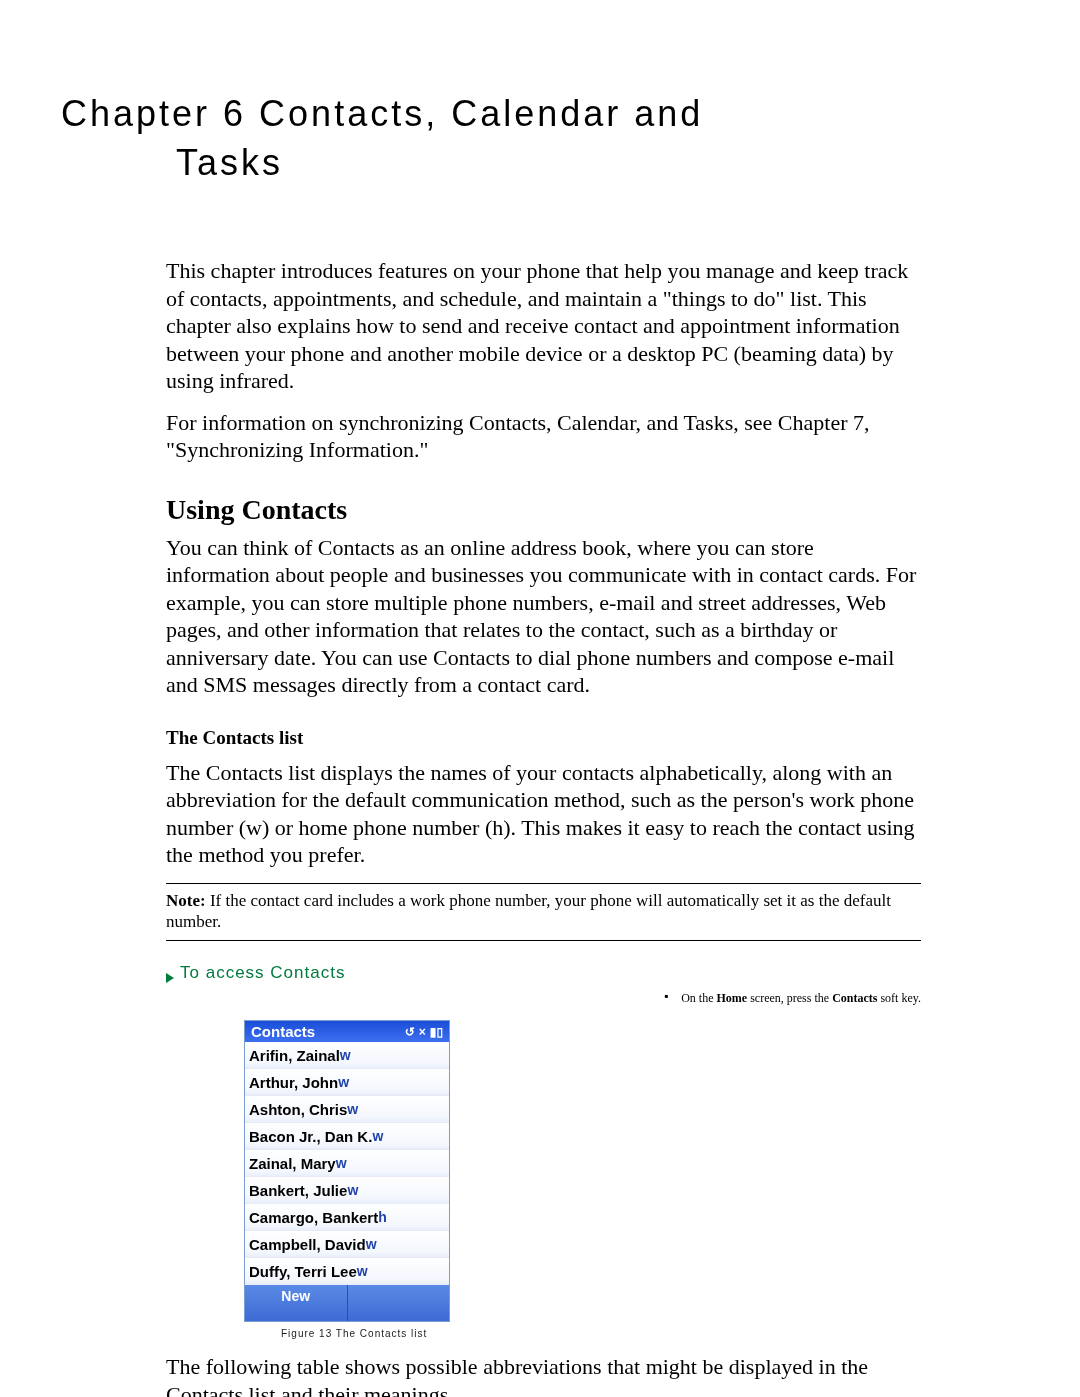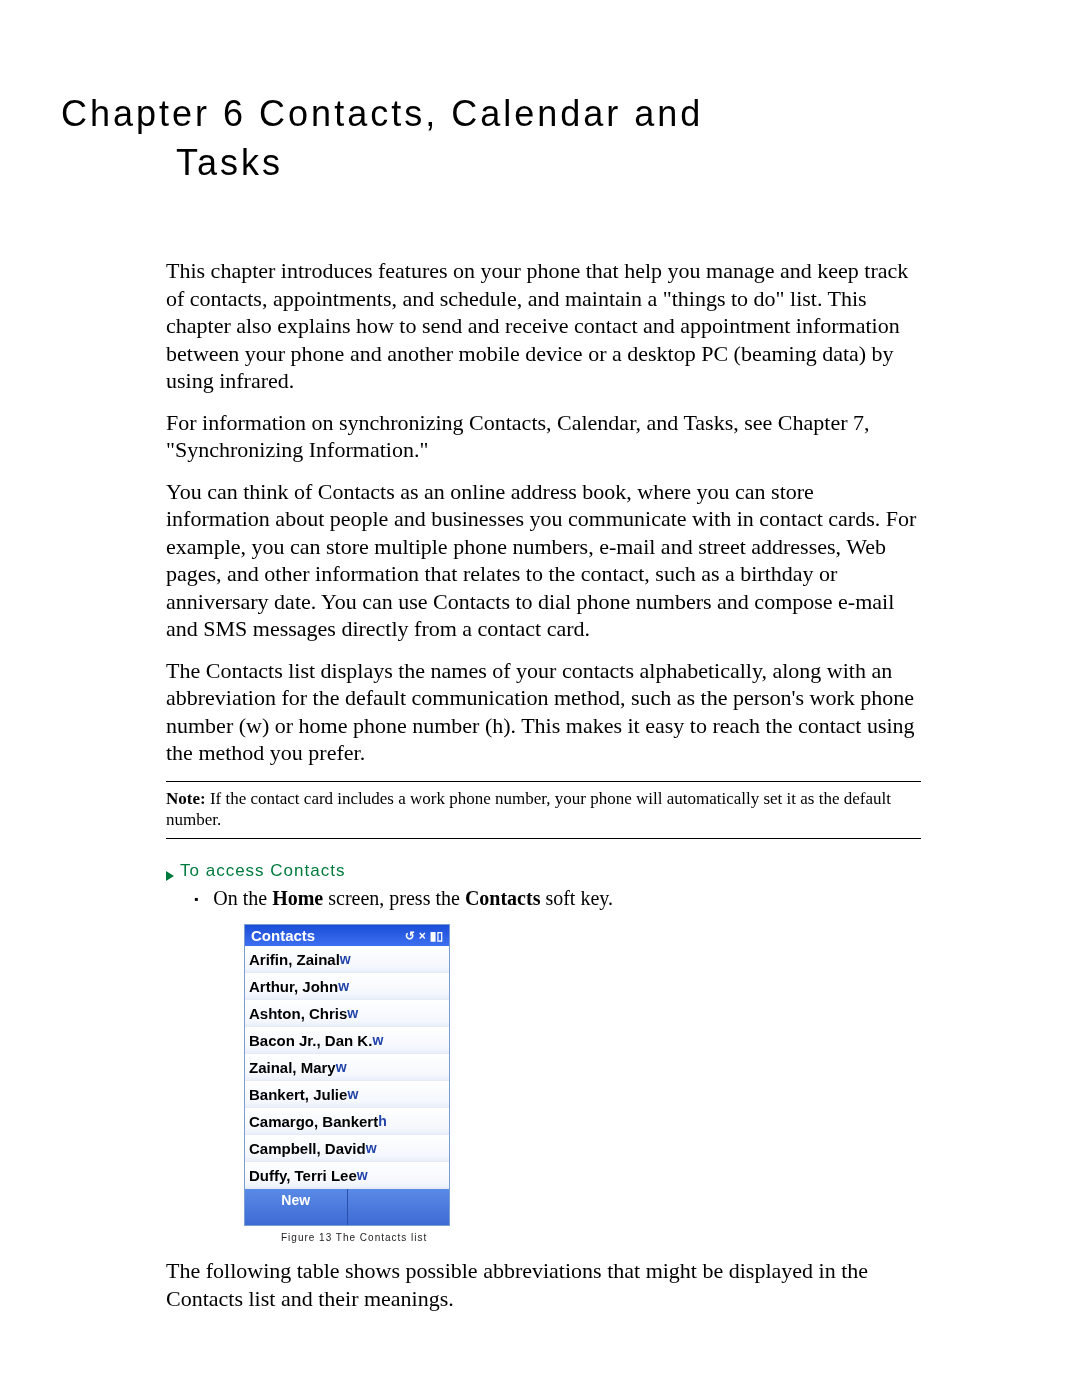--- a/index.html
+++ b/index.html
@@ -67,21 +67,22 @@
   .proc-heading .tri {
     width: 0; height: 0;
     border-top: 5px solid transparent;
     border-bottom: 5px solid transparent;
     border-left: 8px solid #007a3d;
   }
   ul.bullet {
     list-style: none;
     padding: 0;
     margin: 0 0 12px 28px;
-    font-size: 20px;
+    font-size: 12px;
+    text-align: right;
   }
   ul.bullet li::before {
     content: "▪";
     font-size: 12px;
     margin-right: 10px;
     vertical-align: 2px;
   }
 
   
   .phone {
@@ -154,22 +155,24 @@
   <h1 class="chapter-title">
     <span>Chapter 6  Contacts, Calendar and</span>
     <span class="line2">Tasks</span>
   </h1>
 
   <div class="body-block">
 
     <p class="para">This chapter introduces features on your phone that help you manage and keep track of contacts, appointments, and schedule, and maintain a "things to do" list. This chapter also explains how to send and receive contact and appointment information between your phone and another mobile device or a desktop PC (beaming data) by using infrared.</p>
     <p class="para">For information on synchronizing Contacts, Calendar, and Tasks, see Chapter 7, "Synchronizing Information."</p>
 
+    <h2 class="section">Using Contacts</h2>
     <p class="para">You can think of Contacts as an online address book, where you can store information about people and businesses you communicate with in contact cards. For example, you can store multiple phone numbers, e-mail and street addresses, Web pages, and other information that relates to the contact, such as a birthday or anniversary date. You can use Contacts to dial phone numbers and compose e-mail and SMS messages directly from a contact card.</p>
 
+    <h3 class="subsection">The Contacts list</h3>
     <p class="para">The Contacts list displays the names of your contacts alphabetically, along with an abbreviation for the default communication method, such as the person's work phone number (w) or home phone number (h). This makes it easy to reach the contact using the method you prefer.</p>
 
     <div class="note-block">
       <b>Note:</b><span> If the contact card includes a work phone number, your phone will automatically set it as the default number.</span>
     </div>
 
     <div class="proc-heading">
       <span class="tri"></span>
       <span>To access Contacts</span>
     </div>

